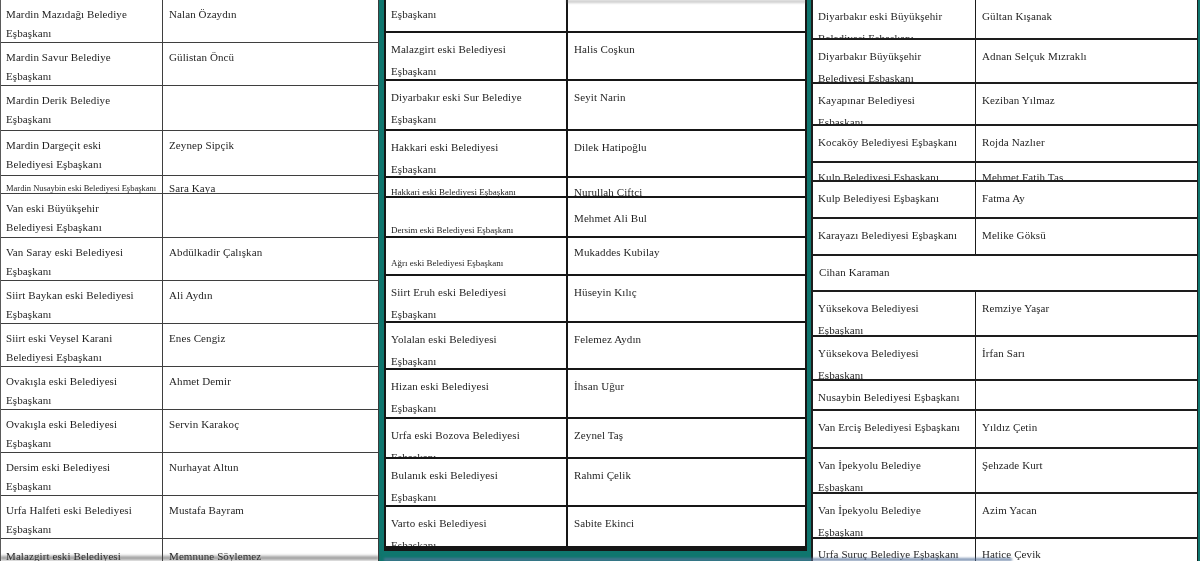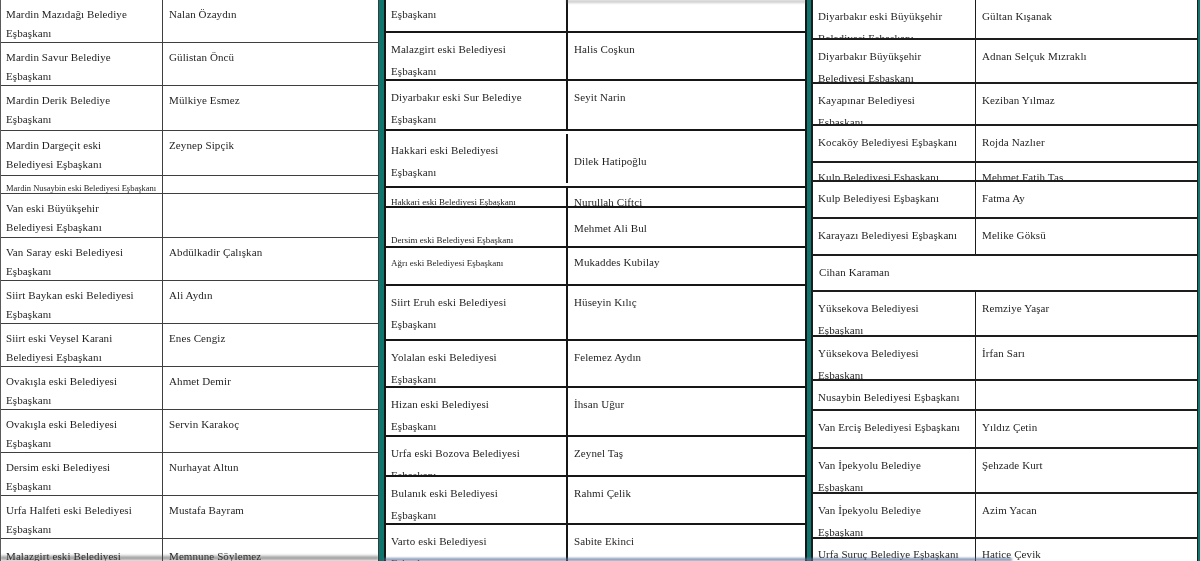--- a/index.html
+++ b/index.html
@@ -55,29 +55,29 @@
         <div class="cell person">Nalan Özaydın</div>
       </div>
       <div class="row" style="height: 43px;">
         <div class="cell office">Mardin Savur Belediye
 Eşbaşkanı</div>
         <div class="cell person">Gülistan Öncü</div>
       </div>
       <div class="row" style="height: 45px;">
         <div class="cell office">Mardin Derik Belediye
 Eşbaşkanı</div>
-        <div class="cell person">Mülkiye Esmez</div>
       </div>
       <div class="row" style="height: 45px;">
         <div class="cell office">Mardin Dargeçit eski
 Belediyesi Eşbaşkanı</div>
         <div class="cell person">Zeynep Sipçik</div>
       </div>
       <div class="row" style="height: 18px;">
         <div class="cell office small" style="padding-top: 3px;">Mardin Nusaybin eski Belediyesi Eşbaşkanı</div>
+        <div class="cell person" style="padding-top: 3px;">Sara Kaya</div>
       </div>
       <div class="row" style="height: 44px;">
         <div class="cell office">Van eski Büyükşehir
 Belediyesi Eşbaşkanı</div>
       </div>
       <div class="row" style="height: 43px;">
         <div class="cell office">Van Saray eski Belediyesi
 Eşbaşkanı</div>
         <div class="cell person">Abdülkadir Çalışkan</div>
       </div>
@@ -125,38 +125,38 @@
       <div class="row" style="height: 48px;">
         <div class="cell office">Malazgirt eski Belediyesi
 Eşbaşkanı</div>
         <div class="cell person">Halis Coşkun</div>
       </div>
       <div class="row" style="height: 50px;">
         <div class="cell office">Diyarbakır eski Sur Belediye
 Eşbaşkanı</div>
         <div class="cell person">Seyit Narin</div>
       </div>
-      <div class="row" style="height: 57px; align-items: center;">
+      <div class="row" style="height: 47px;">
         <div class="cell office">Hakkari eski Belediyesi
 Eşbaşkanı</div>
         <div class="cell person">Dilek Hatipoğlu</div>
       </div>
       <div class="row" style="height: 20px;">
         <div class="cell office small" style="padding-top: 3px;">Hakkari eski Belediyesi Eşbaşkanı</div>
         <div class="cell person" style="padding-top: 3px;">Nurullah Çiftçi</div>
       </div>
       <div class="row" style="height: 40px;">
         <div class="cell office small" style="padding-top: 21px;">Dersim eski Belediyesi Eşbaşkanı</div>
         <div class="cell person" style="padding-top: 9px;">Mehmet Ali Bul</div>
       </div>
       <div class="row" style="height: 38px;">
-        <div class="cell office small" style="padding-top: 4px;">Ağrı eski Belediyesi Eşbaşkanı</div>
+        <div class="cell office small" style="padding-top: 14px;">Ağrı eski Belediyesi Eşbaşkanı</div>
         <div class="cell person" style="padding-top: 3px;">Mukaddes Kubilay</div>
       </div>
-      <div class="row" style="height: 55px;">
+      <div class="row" style="height: 47px;">
         <div class="cell office">Siirt Eruh eski Belediyesi
 Eşbaşkanı</div>
         <div class="cell person">Hüseyin Kılıç</div>
       </div>
       <div class="row" style="height: 47px;">
         <div class="cell office">Yolalan eski Belediyesi
 Eşbaşkanı</div>
         <div class="cell person">Felemez Aydın</div>
       </div>
       <div class="row" style="height: 49px;">

